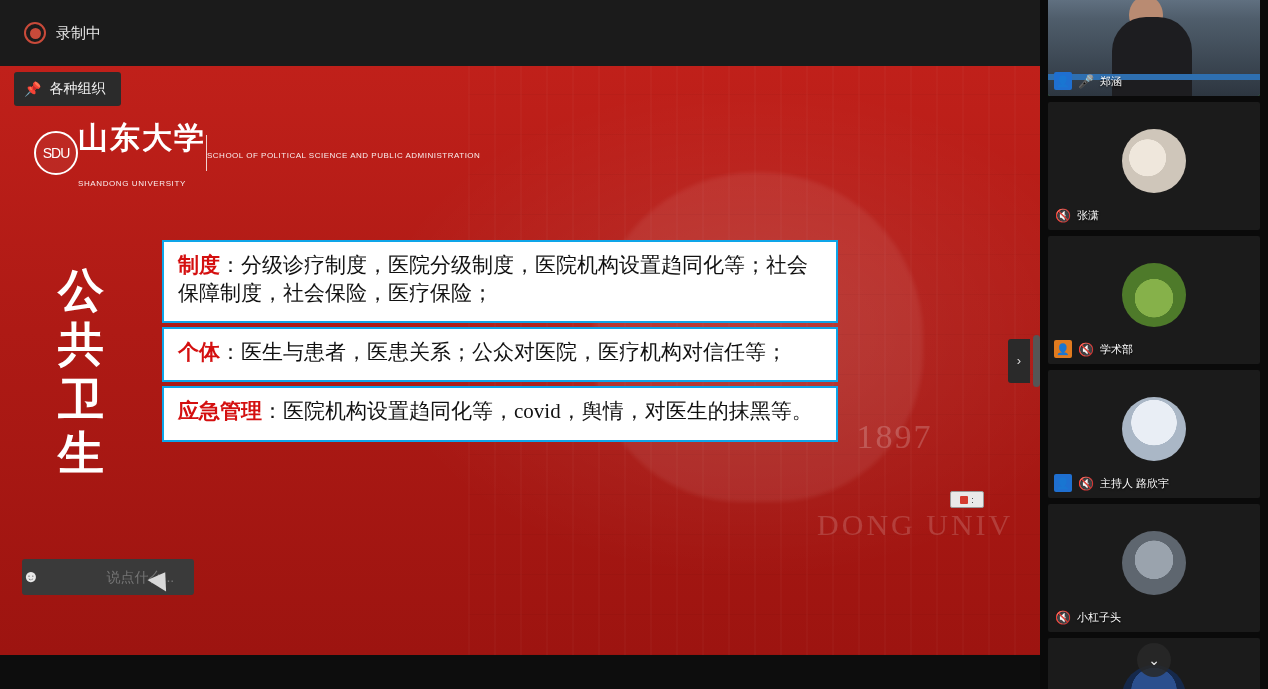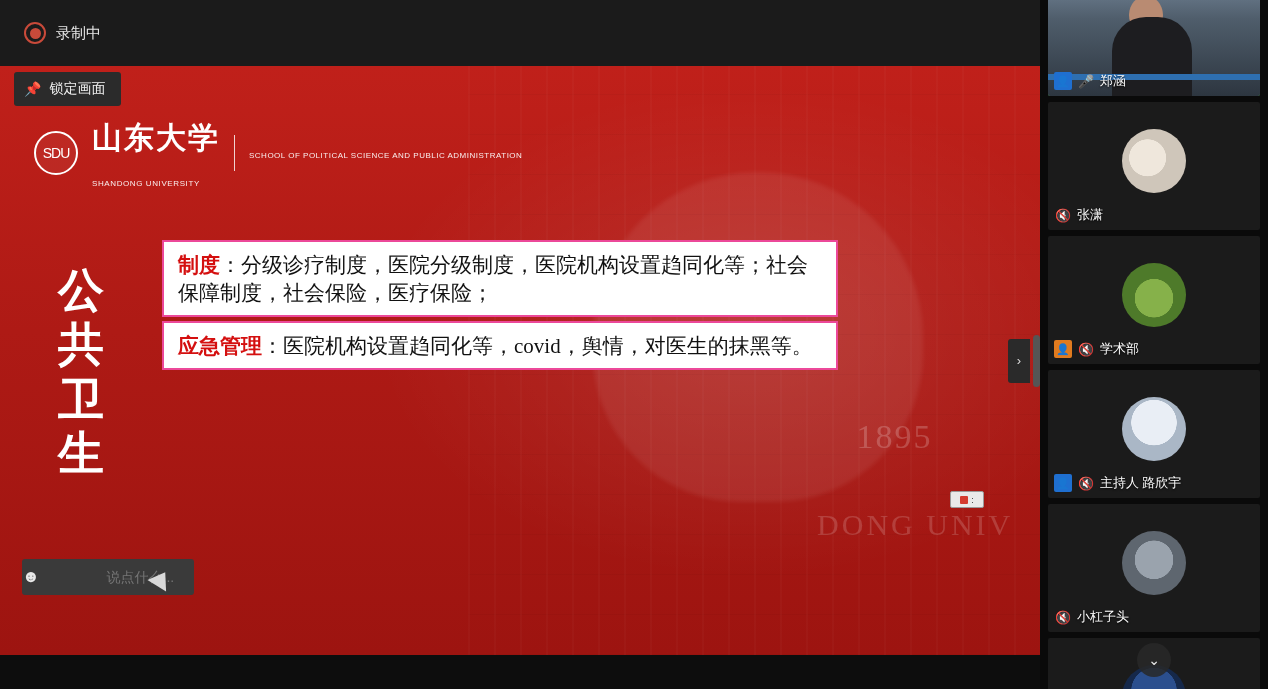--- a/index.html
+++ b/index.html
@@ -73,21 +73,21 @@
     height: 34px; padding: 0 16px 0 10px;
     display: flex; align-items: center; gap: 8px;
     border-radius: 3px; font-size: 14px;
     z-index: 8;
   }
   .pin-icon { font-size: 14px; color: #ffffff; transform: rotate(0deg); }
 
   
   .uni-header {
     position: absolute; left: 34px; top: 52px;
-    display: flex; align-items: center; gap: 14px; z-index: 5;
+    display: flex; align-items: center; z-index: 5;
   }
   .uni-seal {
     width: 44px; height: 44px; border-radius: 50%;
     border: 2px solid #fff; display: flex; align-items: center; justify-content: center;
     color: #fff; font-size: 9px; line-height: 1; text-align: center;
     background: rgba(255,255,255,0.05);
   }
   .uni-seal span { display: block; font-size: 14px; letter-spacing: -1px; }
   .uni-name-cn {
     color: #fff; font-size: 30px; font-weight: bold; letter-spacing: 2px;
@@ -108,22 +108,22 @@
     writing-mode: horizontal-tb;
   }
   .v-title div { display: block; }
 
   
   .boxes {
     position: absolute; left: 162px; top: 174px; width: 676px;
     display: flex; flex-direction: column; gap: 4px; z-index: 6;
   }
   .box {
-    background: #ffffff; border: 2px solid #ec4899;
-    padding: 9px 12px 8px 14px;
+    background: #ffffff; border: 2px solid #0ea5e9;
+    padding: 9px 12px 14px 14px;
     font-size: 21px; line-height: 1.34; color: #111;
     font-family: "Liberation Serif", serif;
   }
   .box .k { color: #d40f0f; font-weight: bold; }
 
   
   .stage-handle {
     position: absolute; right: 10px; top: 50%; transform: translateY(-50%);
     width: 22px; height: 44px; background: #2a2a2a; color: #ddd;
     display: flex; align-items: center; justify-content: center;
@@ -198,23 +198,22 @@
   }
   .b-icon {
     width: 18px; height: 18px; border-radius: 2px;
     display: flex; align-items: center; justify-content: center;
     font-size: 11px; color: #fff;
   }
   .b-host { background: #1f6fd0; }
   .b-cohost { background: #e07b1f; }
   .b-mic { background: transparent; color: #e6e6e6; font-size: 13px; }
   .tile-name {
-    color: #fff; font-size: 13px; text-shadow: 0 1px 2px rgba(0,0,0,.9);
+    color: #fff; font-size: 11px; text-shadow: 0 1px 2px rgba(0,0,0,.9);
     white-space: nowrap;
-    font-family: Liberation Serif, serif;
   }
   .rail-scroll-btn {
     position: absolute; left: 50%; bottom: 12px; transform: translateX(-50%);
     width: 34px; height: 34px; border-radius: 50%;
     background: rgba(40,40,40,0.85); color: #e8e8e8;
     display: flex; align-items: center; justify-content: center; font-size: 14px;
     z-index: 20;
   }
   
   .vid {
@@ -249,21 +248,21 @@
       <span class="rec-dot">
           <i></i>
         </span>
       <span class="rec-text">录制中</span>
     </div>
   </div>
 
   <div class="stage">
     <div class="stage-bg"></div>
     <div class="wm-shield"></div>
-    <div class="wm-year">1895</div>
+    <div class="wm-year">1897</div>
     <div class="wm-name">DONG UNIV</div>
 
     <div class="uni-header">
       <div class="uni-seal">
         <span>SDU</span>
       </div>
       <div class="uni-col">
         <div class="uni-name-cn">山东大学</div>
         <div class="uni-name-en">SHANDONG UNIVERSITY</div>
       </div>
@@ -278,27 +277,30 @@
       <div>共</div>
       <div>卫</div>
       <div>生</div>
     </div>
 
     <div class="boxes">
       <div class="box">
         <span class="k">制度</span><span>：分级诊疗制度，医院分级制度，医院机构设置趋同化等；社会保障制度，社会保险，医疗保险；</span>
       </div>
       <div class="box">
+        <span class="k">个体</span><span>：医生与患者，医患关系；公众对医院，医疗机构对信任等；</span>
+      </div>
+      <div class="box">
         <span class="k">应急管理</span><span>：医院机构设置趋同化等，covid，舆情，对医生的抹黑等。</span>
       </div>
     </div>
 
     <div class="lock-banner">
       <span class="pin-icon">📌</span>
-      <span>锁定画面</span>
+      <span>各种组织</span>
     </div>
 
     <div class="stage-handle">
       <span>›</span>
     </div>
     <div class="stage-scroll"></div>
 
     <div class="mini-widget">
       <span class="sq"></span>
       <span>:</span>

